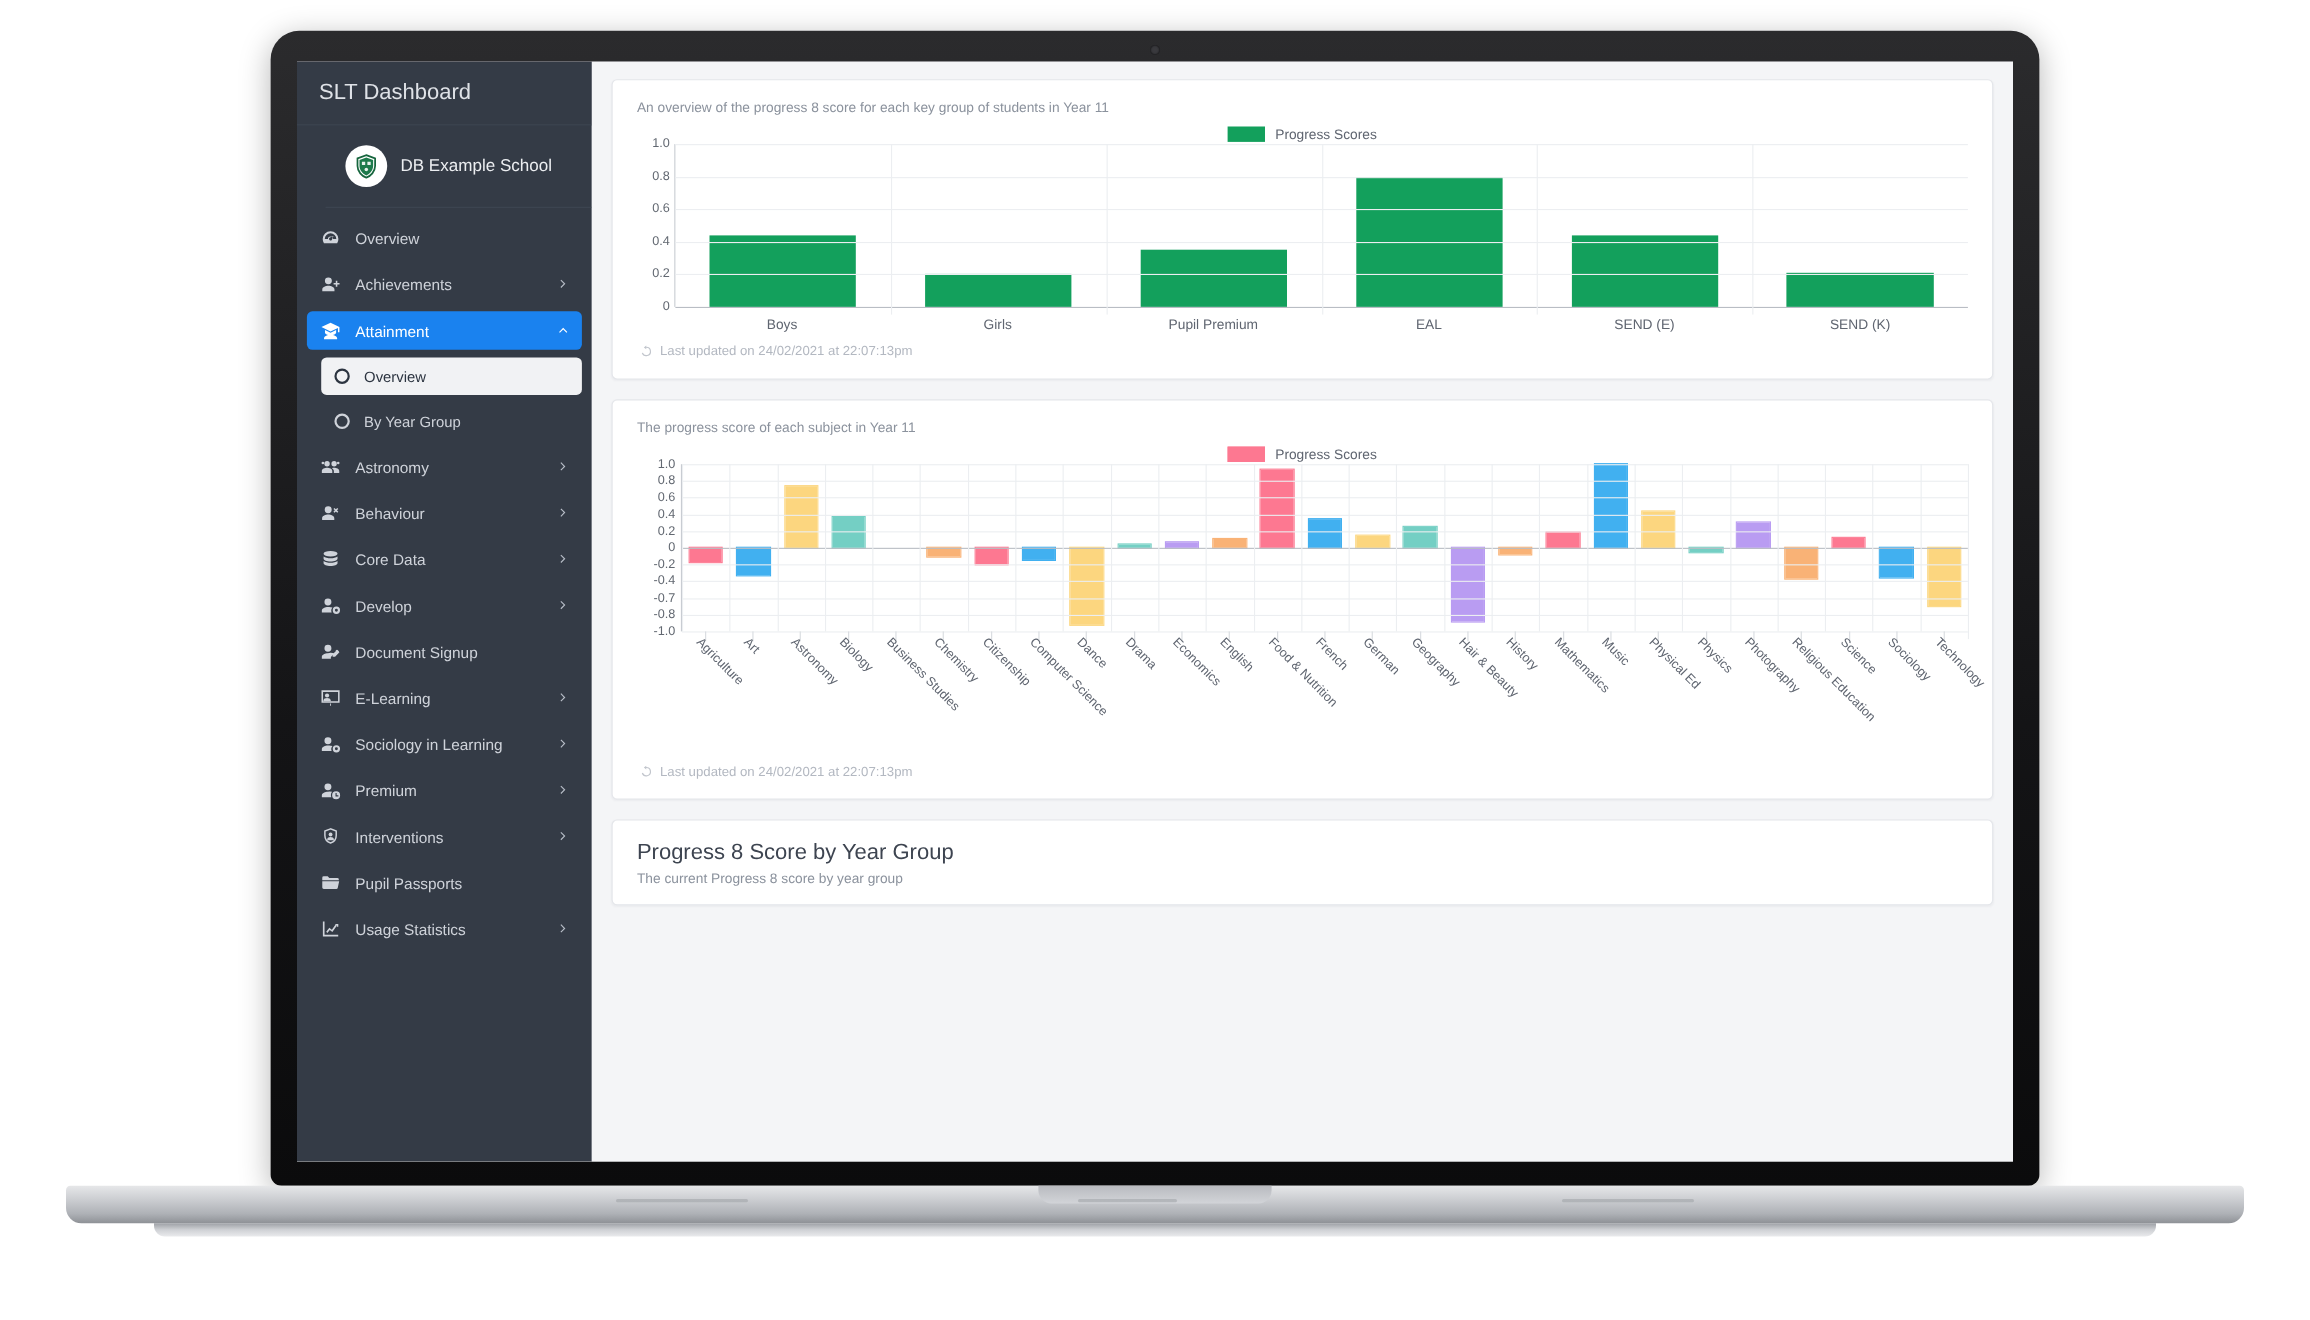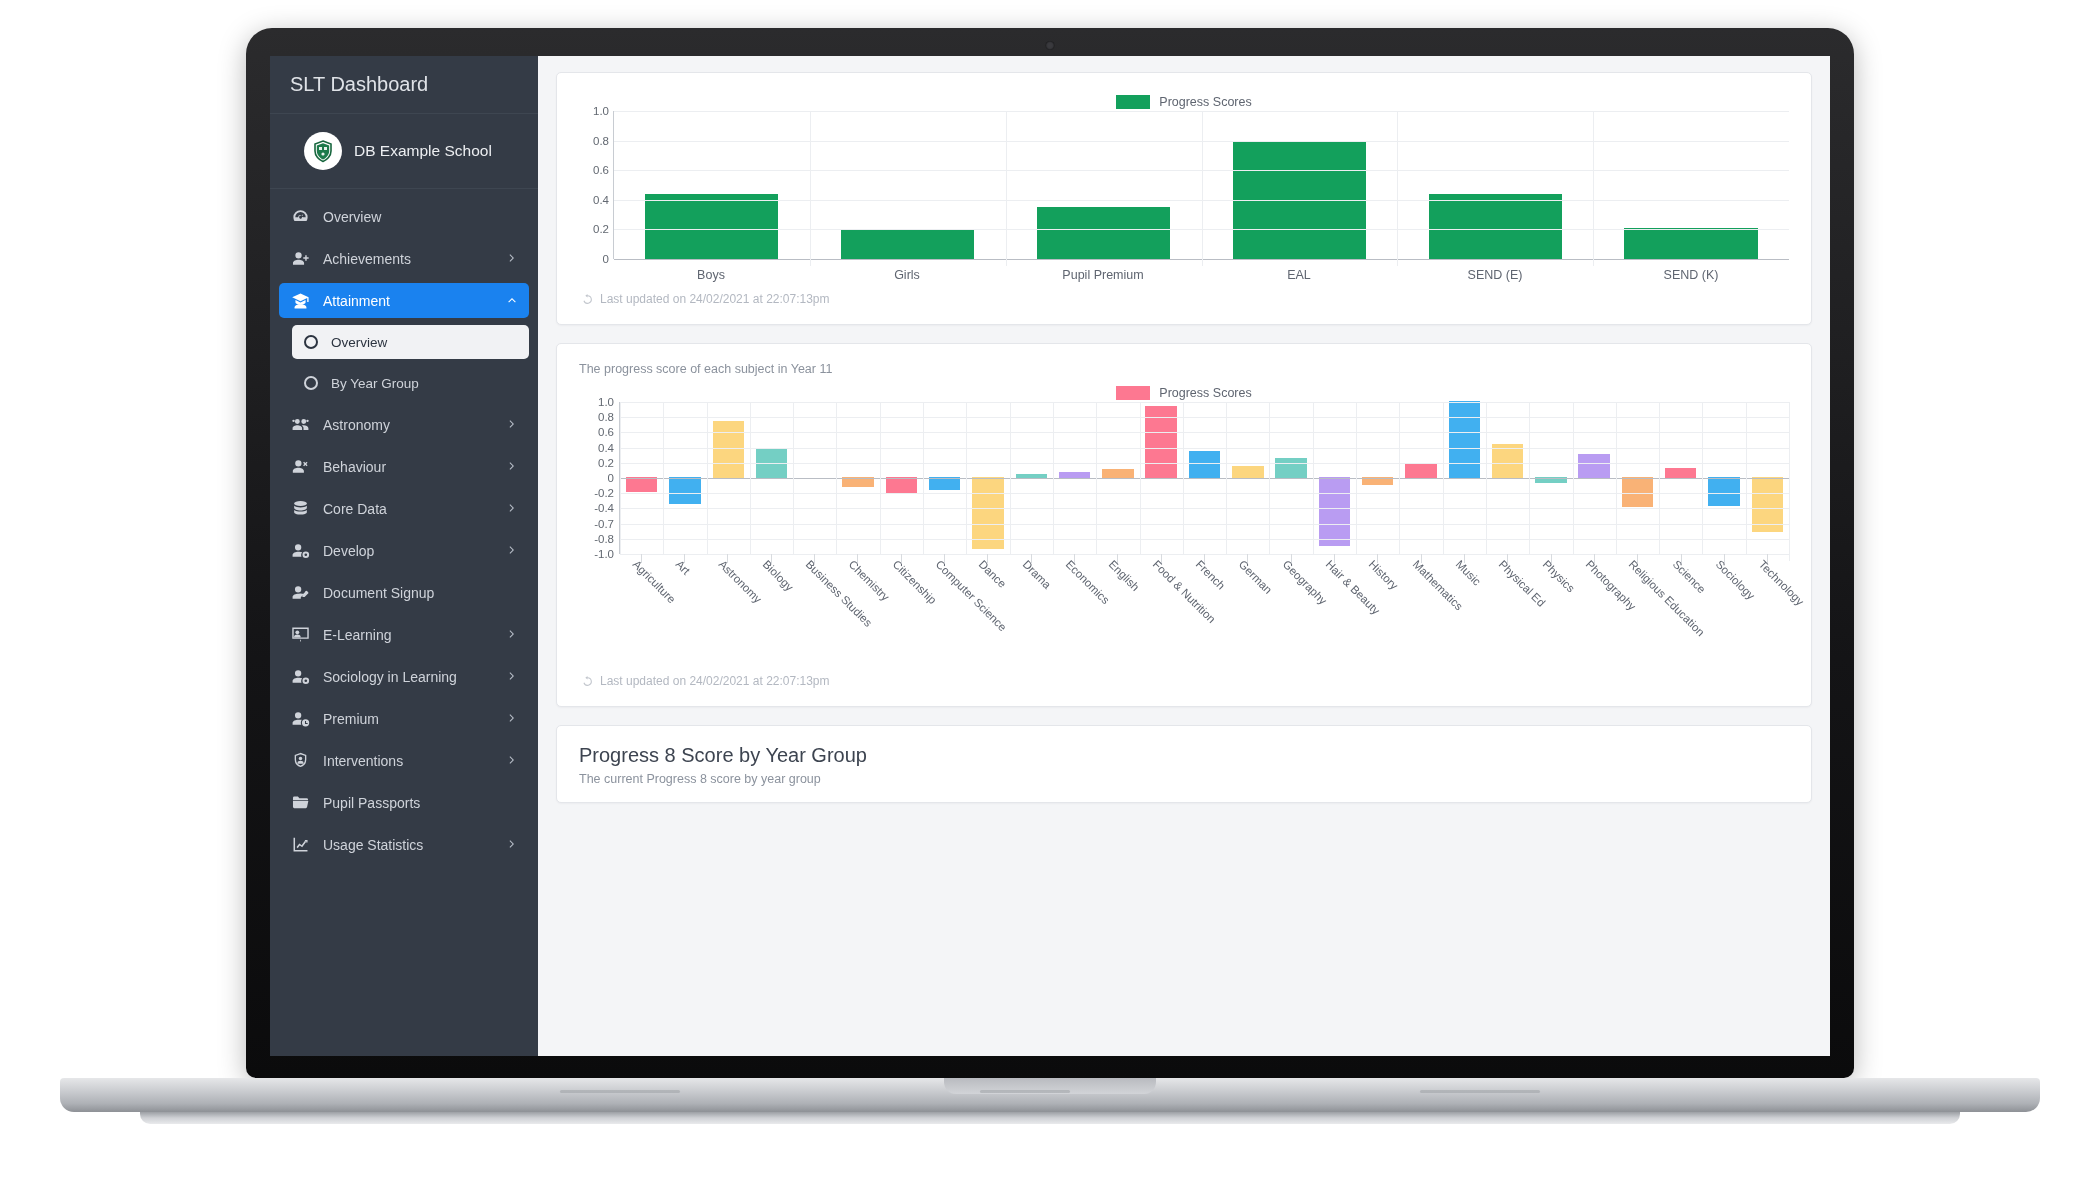--- a/index.html
+++ b/index.html
@@ -66,22 +66,23 @@
   #sidebar-title {
     height:58px; flex:0 0 58px;
     display:flex; align-items:center;
     padding-left:20px;
     font-size:20px; color:#dfe2e7; font-weight:400;
     border-bottom:1px solid #3e4651;
     background:#343b46;
   }
   #school-row {
     display:flex; align-items:center; gap:14px;
-    padding:20px 18px 20px 36px;
+    padding:20px 18px 20px 20px;
     border-bottom:1px solid #3e4651;
+    margin-left:26px;
   }
   #school-logo {
     width:34px; height:34px; flex:0 0 34px; border-radius:50%;
     background:#fff; display:flex; align-items:center; justify-content:center;
     box-shadow:0 0 0 2px #fff;
   }
   #school-name { font-size:15.5px; color:#eceef1; }
 
   .nav { padding:10px 0 0 0; }
   .nav-item {
@@ -364,20 +365,21 @@
               <span class="chev"><svg viewBox="0 0 24 24" width="12" height="12" style="fill:currentColor">
                   <path d="M8.5 4.5 7 6l6 6-6 6 1.5 1.5L16 12z"></path>
                 </svg></span>
             </div>
           </nav>
       </aside>
 
       <main id="main">
 
         <section class="card">
+          <div class="card-sub">An overview of the progress 8 score for each key group of students in Year 11</div>
 
           <div class="legend">
             <span class="legend-swatch" id="c1-swatch" style="background: rgb(19, 160, 92);"></span>
             <span class="legend-label">Progress Scores</span>
           </div>
 
           <div class="chart1-wrap">
             <div class="yaxis1" id="c1-yaxis">
                 <span style="top: 0%;">1.0</span>
                 <span style="top: 20%;">0.8</span>

